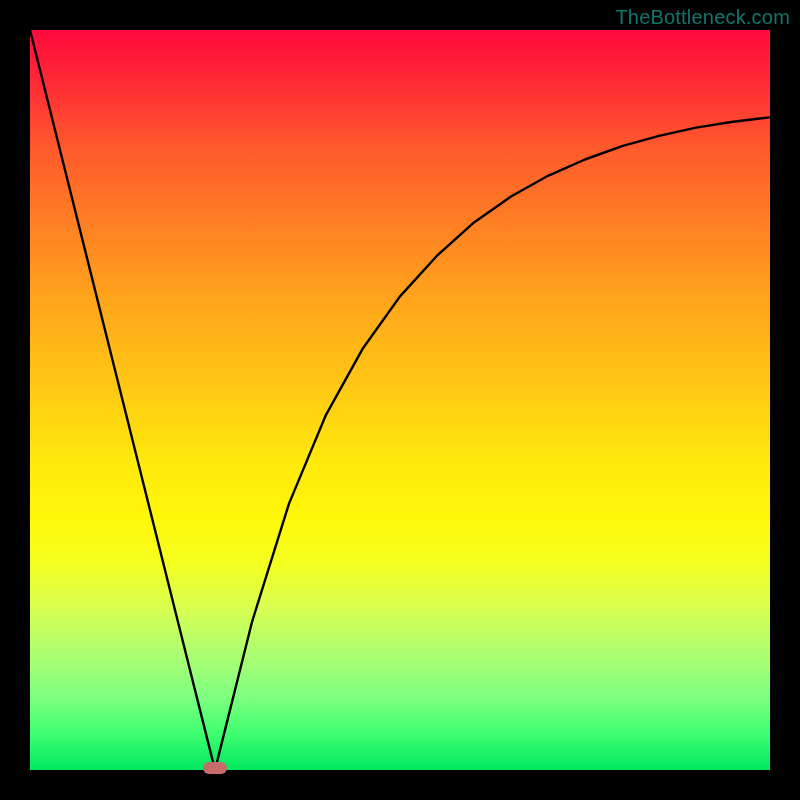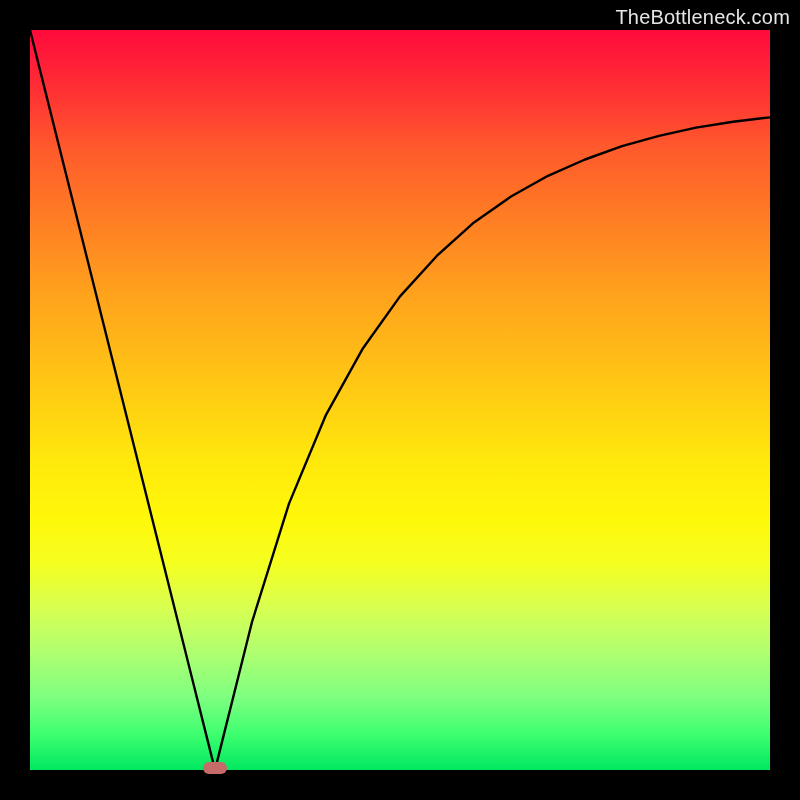--- a/index.html
+++ b/index.html
@@ -52,21 +52,21 @@
     width: 24px;
     height: 12px;
     background: #c76a6a;
     border-radius: 6px;
     transform: translate(-50%, -50%);
   }
   .credit {
     position: absolute;
     top: 6px;
     right: 10px;
-    color: #e5e5e5;
+    color: #0f766e;
     font-size: 20px;
     letter-spacing: 0.2px;
     font-weight: 400;
   }
 </style>
 </head>
 <body>
 
 <div class="frame">
 

